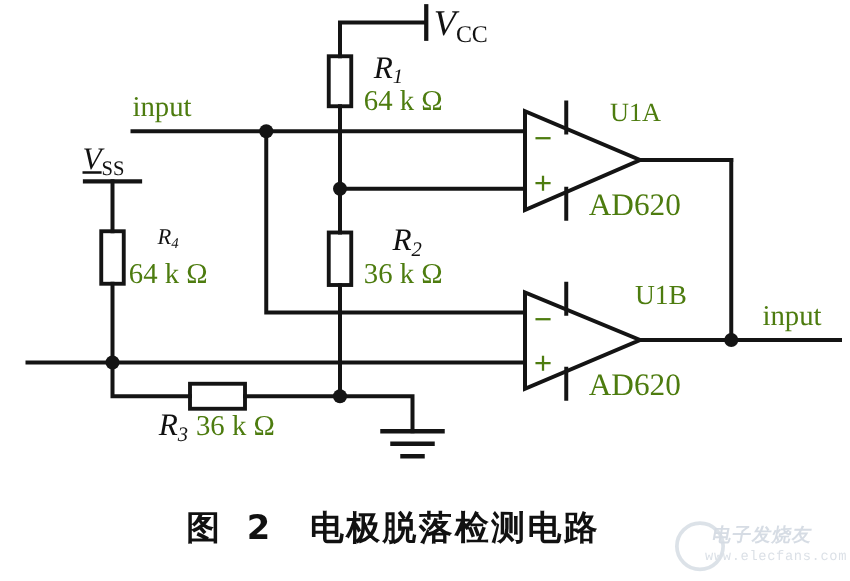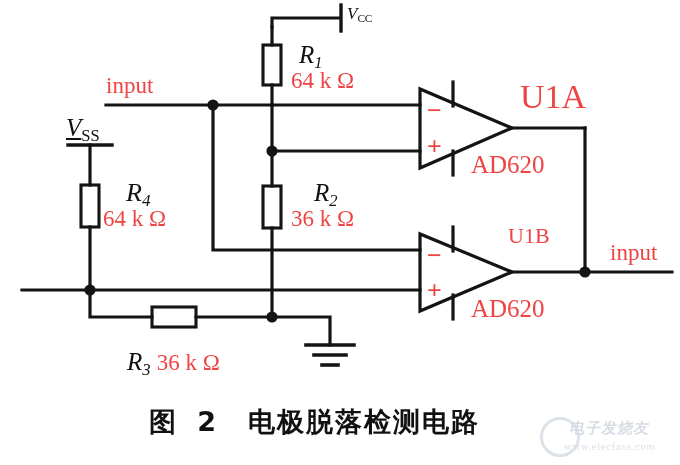--- a/index.html
+++ b/index.html
@@ -4,21 +4,21 @@
 <style>
   html,body{margin:0;padding:0;background:#ffffff;}
   body{
     width:680px;height:465px;position:relative;overflow:hidden;
     font-family:"Liberation Serif", serif;
     color:#111111;
   }
   #schematic{position:absolute;left:0;top:0;width:680px;height:465px;}
   .lbl{position:absolute;white-space:nowrap;line-height:1;}
   
-  .txt{font-family:"Liberation Serif", serif;color:#ef4444;}
+  .txt{font-family:"Liberation Serif", serif;color:#4d7c0f;}
   
   .var{font-family:"Liberation Serif", serif;font-style:italic;}
   .sub{font-size:0.66em;vertical-align:-0.28em;font-style:normal;}
   .subi{font-size:0.66em;vertical-align:-0.28em;font-style:italic;}
 
   #caption{
     position:absolute;left:0;top:404px;width:629px;text-align:center;
     font-family:"DejaVu Sans", sans-serif;
     font-size:27px;font-weight:700;letter-spacing:2px;color:#111;
   }
@@ -29,21 +29,21 @@
     position:absolute;right:4px;bottom:2px;width:126px;height:48px;
     opacity:0.30;pointer-events:none;
   }
   #watermark .wm-cn{
     position:absolute;left:20px;top:4px;
     font-family:"DejaVu Sans", sans-serif;font-size:15px;font-weight:700;
     color:#7b8fa8;letter-spacing:1px;transform:skewX(-10deg);
   }
   #watermark .wm-url{
     position:absolute;left:14px;top:25px;
-    font-family:Liberation Serif, serif;font-size:11px;
+    font-family:Liberation Mono, monospace;font-size:11px;
     color:#8a9bb0;letter-spacing:0.5px;
   }
   #watermark .wm-ring{
     position:absolute;left:-10px;top:2px;width:34px;height:34px;
     border:3px solid #8fa2b6;border-radius:50%;
   }
 </style>
 </head>
 <body>
 
@@ -135,51 +135,51 @@
     <circle cx="90" cy="290" r="5.6"></circle>
     <circle cx="272" cy="317" r="5.6"></circle>
     <circle cx="585" cy="272" r="5.6"></circle>
   </g>
 </svg>
 
 <div class="lbl txt" style="left:106px;top:74px;font-size:23px;">input</div>
 
 <div class="lbl txt" style="left:610px;top:241px;font-size:23px;">input</div>
 
-<div class="lbl" style="left:347px;top:5px;font-size:17px;">
+<div class="lbl" style="left:347px;top:5px;font-size:29px;">
   <span class="var">V</span><span class="sub">CC</span>
 </div>
 
 <div class="lbl" style="left:66px;top:115px;font-size:25px;text-decoration:underline;">
   <span class="var">V</span><span class="sub">SS</span>
 </div>
 
 <div class="lbl" style="left:299px;top:42px;font-size:25px;text-align:right;">
   <span class="var">R</span><span class="subi">1</span>
 </div>
 <div class="lbl txt" style="left:291px;top:69px;font-size:23px;">64 k Ω</div>
 
 <div class="lbl" style="left:314px;top:180px;font-size:25px;">
   <span class="var">R</span><span class="subi">2</span>
 </div>
 <div class="lbl txt" style="left:291px;top:207px;font-size:23px;">36 k Ω</div>
 
-<div class="lbl" style="left:127px;top:328px;font-size:25px;margin-top:21px;">
+<div class="lbl" style="left:127px;top:328px;font-size:25px;">
   <span class="var">R</span><span class="subi">3</span>
   <span class="txt" style="font-size:23px;">36  k Ω</span>
 </div>
 
-<div class="lbl" style="left:126px;top:180px;font-size:26px;">
+<div class="lbl" style="left:126px;top:180px;font-size:18px;">
   <span class="var">R</span><span class="subi">4</span>
 </div>
 <div class="lbl txt" style="left:103px;top:207px;font-size:23px;">64 k Ω</div>
 
 <div class="lbl txt" style="left:427px;top:98px;font-size:26px;font-weight:600;">−</div>
 <div class="lbl txt" style="left:427px;top:134px;font-size:26px;font-weight:600;">+</div>
-<div class="lbl txt" style="left:520px;top:80px;font-size:34px;">U1A</div>
+<div class="lbl txt" style="left:488px;top:80px;font-size:21px;">U1A</div>
 <div class="lbl txt" style="left:471px;top:152px;font-size:25px;">AD620</div>
 
 <div class="lbl txt" style="left:427px;top:243px;font-size:26px;font-weight:600;">−</div>
 <div class="lbl txt" style="left:427px;top:278px;font-size:26px;font-weight:600;">+</div>
 <div class="lbl txt" style="left:508px;top:225px;font-size:22px;">U1B</div>
 <div class="lbl txt" style="left:471px;top:296px;font-size:25px;">AD620</div>
 
 <div id="caption">
   <span class="fignum">图 2</span><span class="gap"></span><span>电极脱落检测电路</span>
 </div>

